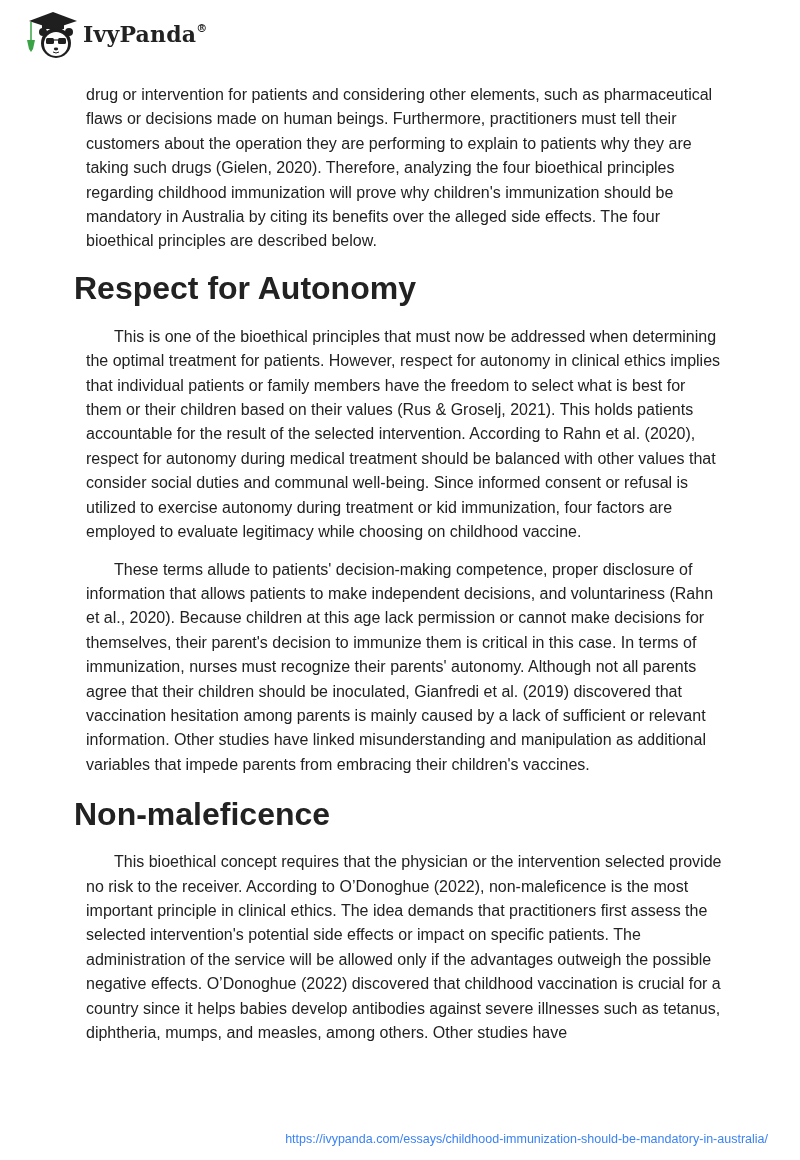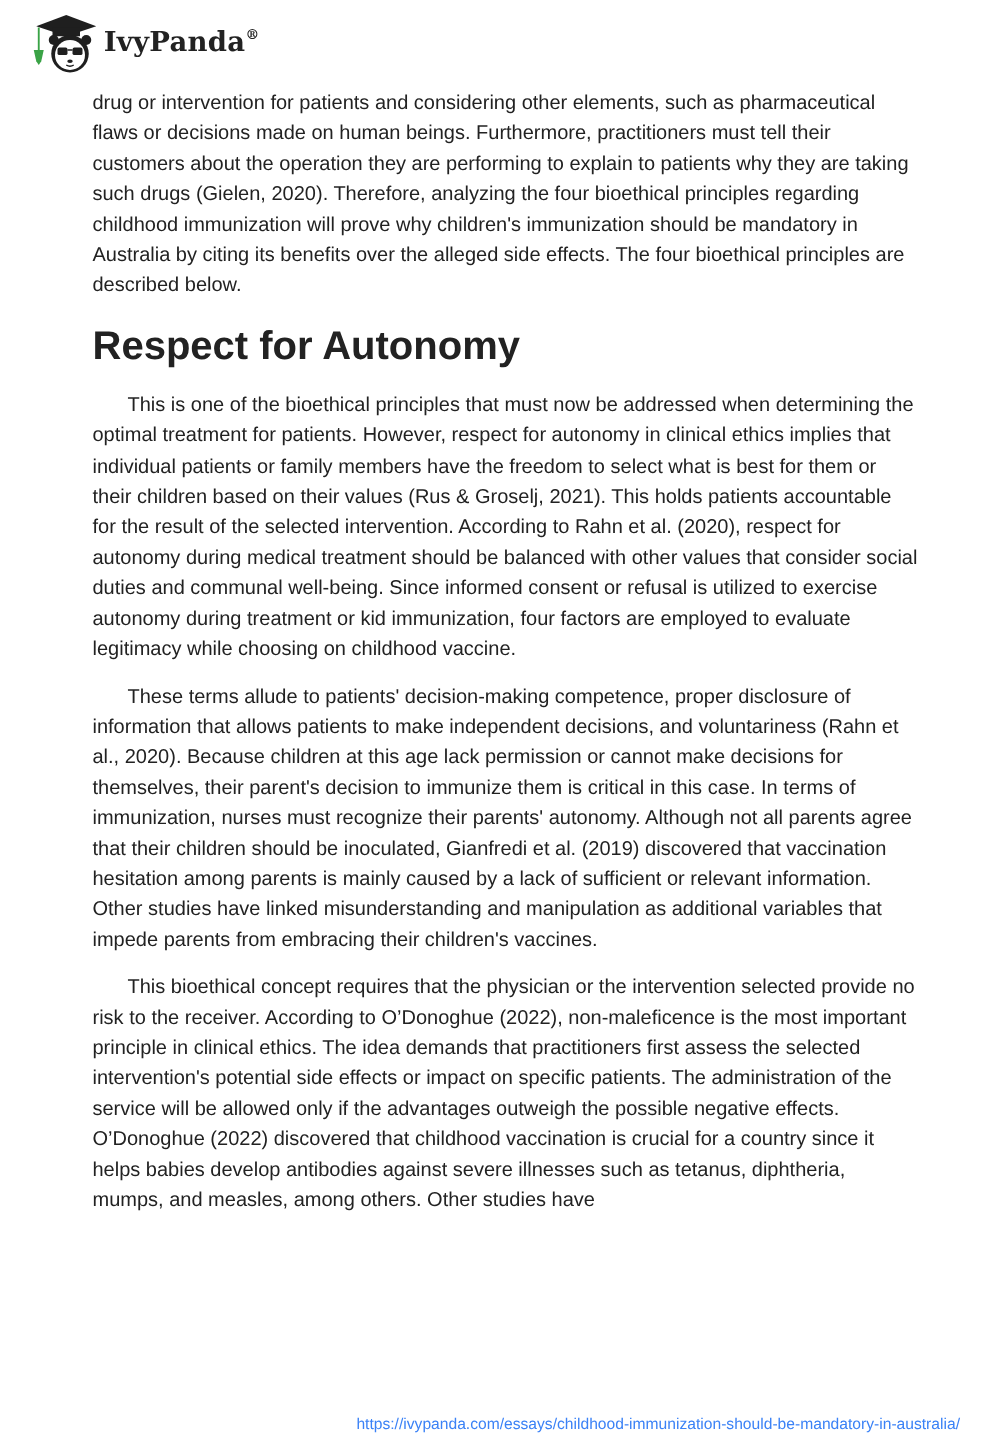--- a/index.html
+++ b/index.html
@@ -4,21 +4,21 @@
 <style>
   html, body { margin: 0; padding: 0; background: #ffffff; }
   body { width: 800px; height: 1160px; position: relative; overflow: hidden; font-family: "Liberation Sans", sans-serif; color: #222222; }
   .header { position: absolute; left: 0; top: 1px; width: 800px; height: 65px; margin-left: 7px; }
   .logo { position: absolute; left: 18px; top: 8px; display: flex; align-items: center; }
   .logo svg { width: 56px; height: 50px; }
   .logo-text { font-family: "DejaVu Serif", serif; font-weight: bold; font-size: 22px; color: #222; margin-left: 2px; letter-spacing: 0.2px; }
   .logo-text sup { font-size: 11px; font-weight: bold; position: relative; top: -2px; }
   .doc-title { position: absolute; right: 33px; top: 14px; font-size: 13px; color: #888888; }
   .content { position: absolute; left: 74px; top: 71px; width: 660px; }
-  p { margin: 0; font-size: 16px; line-height: 24.4px; color: #222222; }
+  p { margin: 12px; font-size: 16px; line-height: 24.4px; color: #222222; }
   p.indent { text-indent: 28px; }
   p + p { margin-top: 13px; }
   h2 { margin: 0; font-size: 32px; font-weight: bold; color: #222222; line-height: 28px; }
   .h-respect { margin-top: 20px; margin-bottom: 23px; }
   .h-nonmal { margin-top: 23px; margin-bottom: 22px; }
   .footer-url { position: absolute; right: 32px; top: 1132px; font-size: 12.5px; color: #3b82f6; }
 </style>
 </head>
 <body>
 
@@ -49,16 +49,17 @@
   </div>
 </div>
 
 <div class="content">
   <p>drug or intervention for patients and considering other elements, such as pharmaceutical flaws or decisions made on human beings. Furthermore, practitioners must tell their customers about the operation they are performing to explain to patients why they are taking such drugs (Gielen, 2020). Therefore, analyzing the four bioethical principles regarding childhood immunization will prove why children's immunization should be mandatory in Australia by citing its benefits over the alleged side effects. The four bioethical principles are described below.</p>
 
   <h2 class="h-respect">Respect for Autonomy</h2>
   <p class="indent">This is one of the bioethical principles that must now be addressed when determining the optimal treatment for patients. However, respect for autonomy in clinical ethics implies that individual patients or family members have the freedom to select what is best for them or their children based on their values (Rus &amp; Groselj, 2021). This holds patients accountable for the result of the selected intervention. According to Rahn et al. (2020), respect for autonomy during medical treatment should be balanced with other values that consider social duties and communal well-being. Since informed consent or refusal is utilized to exercise autonomy during treatment or kid immunization, four factors are employed to evaluate legitimacy while choosing on childhood vaccine.</p>
   <p class="indent">These terms allude to patients' decision-making competence, proper disclosure of information that allows patients to make independent decisions, and voluntariness (Rahn et al., 2020). Because children at this age lack permission or cannot make decisions for themselves, their parent's decision to immunize them is critical in this case. In terms of immunization, nurses must recognize their parents' autonomy. Although not all parents agree that their children should be inoculated, Gianfredi et al. (2019) discovered that vaccination hesitation among parents is mainly caused by a lack of sufficient or relevant information. Other studies have linked misunderstanding and manipulation as additional variables that impede parents from embracing their children's vaccines.</p>
 
+  <h2 class="h-nonmal">Non-maleficence</h2>
   <p class="indent">This bioethical concept requires that the physician or the intervention selected provide no risk to the receiver. According to O’Donoghue (2022), non-maleficence is the most important principle in clinical ethics. The idea demands that practitioners first assess the selected intervention's potential side effects or impact on specific patients. The administration of the service will be allowed only if the advantages outweigh the possible negative effects. O’Donoghue (2022) discovered that childhood vaccination is crucial for a country since it helps babies develop antibodies against severe illnesses such as tetanus, diphtheria, mumps, and measles, among others. Other studies have</p>
 </div>
 
 <div class="footer-url">https://ivypanda.com/essays/childhood-immunization-should-be-mandatory-in-australia/</div>
 
 </body></html>

